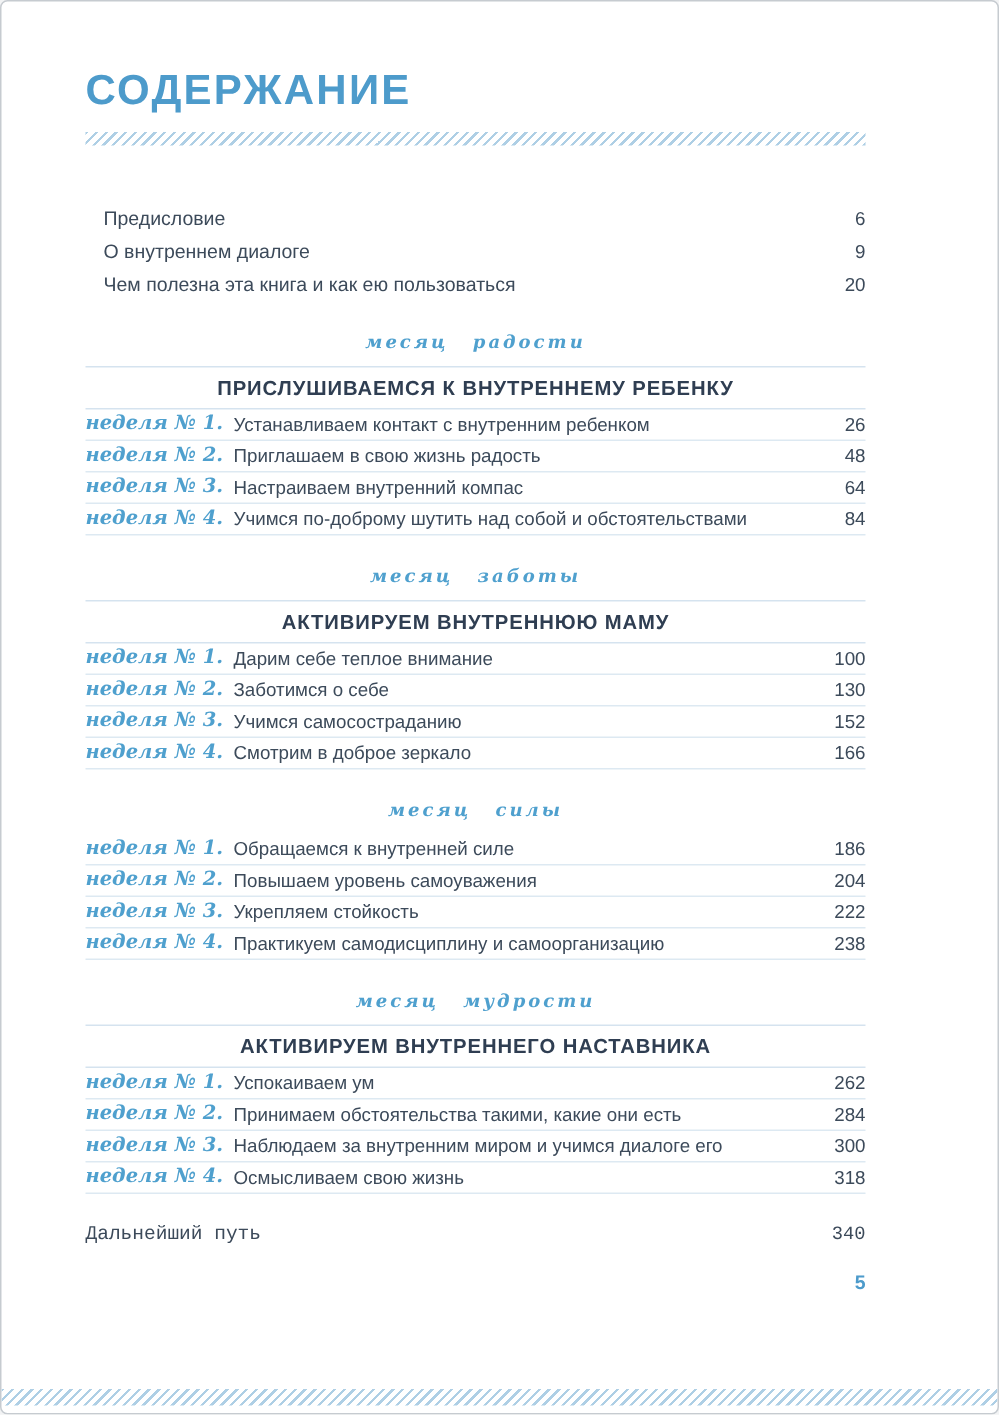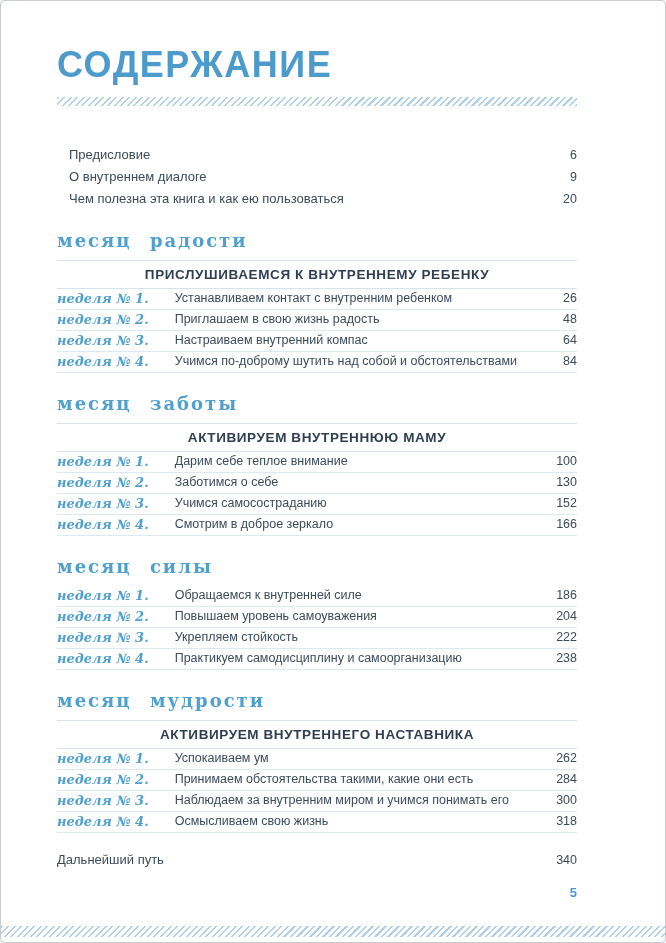--- a/index.html
+++ b/index.html
@@ -13,21 +13,21 @@
     margin: 0 auto;
     background: #ffffff;
     border: 1px solid #c6cbd0;
     border-radius: 5px;
     overflow: hidden;
   }
 
   .content { padding: 44px 88px 0 56px; }
 
   .toc-title {
-    font-size: 36px;
+    font-size: 28px;
     font-weight: 600;
     letter-spacing: 1.5px;
     color: #4d9bcb;
     line-height: 1.1;
   }
 
   .hatch {
     background: repeating-linear-gradient(135deg, #aecfe5 0 1.6px, rgba(255,255,255,0) 1.6px 4.6px);
   }
   .title-hatch { margin-top: 12px; height: 9px; }
@@ -44,61 +44,61 @@
     padding: 3.5px 0;
     font-size: 13px;
     color: #3c4a5a;
   }
   .front-matter { margin-top: 38px; margin-left: 12px; }
   .row-label { flex: 1; }
   .row-page { margin-left: 12px; font-size: 12.5px; color: #3c4a5a; }
 
   .month-heading {
     margin: 20px 0 9px 0;
-    text-align: left;
+    text-align: center;
     font-family: "DejaVu Serif", serif;
-    font-weight: 700;
-    font-size: 18px;
+    font-style: italic;
+    font-weight: 700;
+    font-size: 12px;
     letter-spacing: 2px;
     word-spacing: 10px;
     color: #4fa0ce;
   }
 
   .heading-band {
     border-top: 1px solid #d5e3ef;
     border-bottom: 1px solid #d5e3ef;
     padding: 6px 0;
     text-align: center;
     font-weight: 700;
     font-size: 13.5px;
     letter-spacing: 0.6px;
     color: #2f3e52;
   }
 
   .week-row {
     display: flex;
-    align-items: flex-start;
+    align-items: center;
     padding: 2.5px 0;
     border-bottom: 1px solid #dde9f2;
     font-size: 12.5px;
     color: #3c4a5a;
-    gap: 19px;
   }
   .week-prefix {
     font-family: "DejaVu Serif", serif;
     font-style: italic;
     font-weight: 700;
     font-size: 13px;
     color: #4fa0ce;
     margin-right: 7px;
     white-space: nowrap;
   }
   .week-title { flex: 1; }
 
-  .back-matter { margin-top: 16px; }
+  .back-matter { margin-top: 16px; font-family: Liberation Mono, monospace; }
 
   .folio-row { margin-top: 12px; text-align: right; }
   .folio {
     font-weight: 700;
     font-size: 13px;
     color: #4d9bcb;
   }
 </style>
 </head>
 <body>
@@ -206,21 +206,21 @@
         <span class="week-title">Успокаиваем ум</span>
         <span class="row-page">262</span>
       </div>
       <div class="week-row">
         <span class="week-prefix">неделя № 2.</span>
         <span class="week-title">Принимаем обстоятельства такими, какие они есть</span>
         <span class="row-page">284</span>
       </div>
       <div class="week-row">
         <span class="week-prefix">неделя № 3.</span>
-        <span class="week-title">Наблюдаем за внутренним миром и учимся понимать его</span>
+        <span class="week-title">Наблюдаем за внутренним миром и учимся диалоге его</span>
         <span class="row-page">300</span>
       </div>
       <div class="week-row">
         <span class="week-prefix">неделя № 4.</span>
         <span class="week-title">Осмысливаем свою жизнь</span>
         <span class="row-page">318</span>
       </div>
     </div>
 
     <div class="back-matter">

